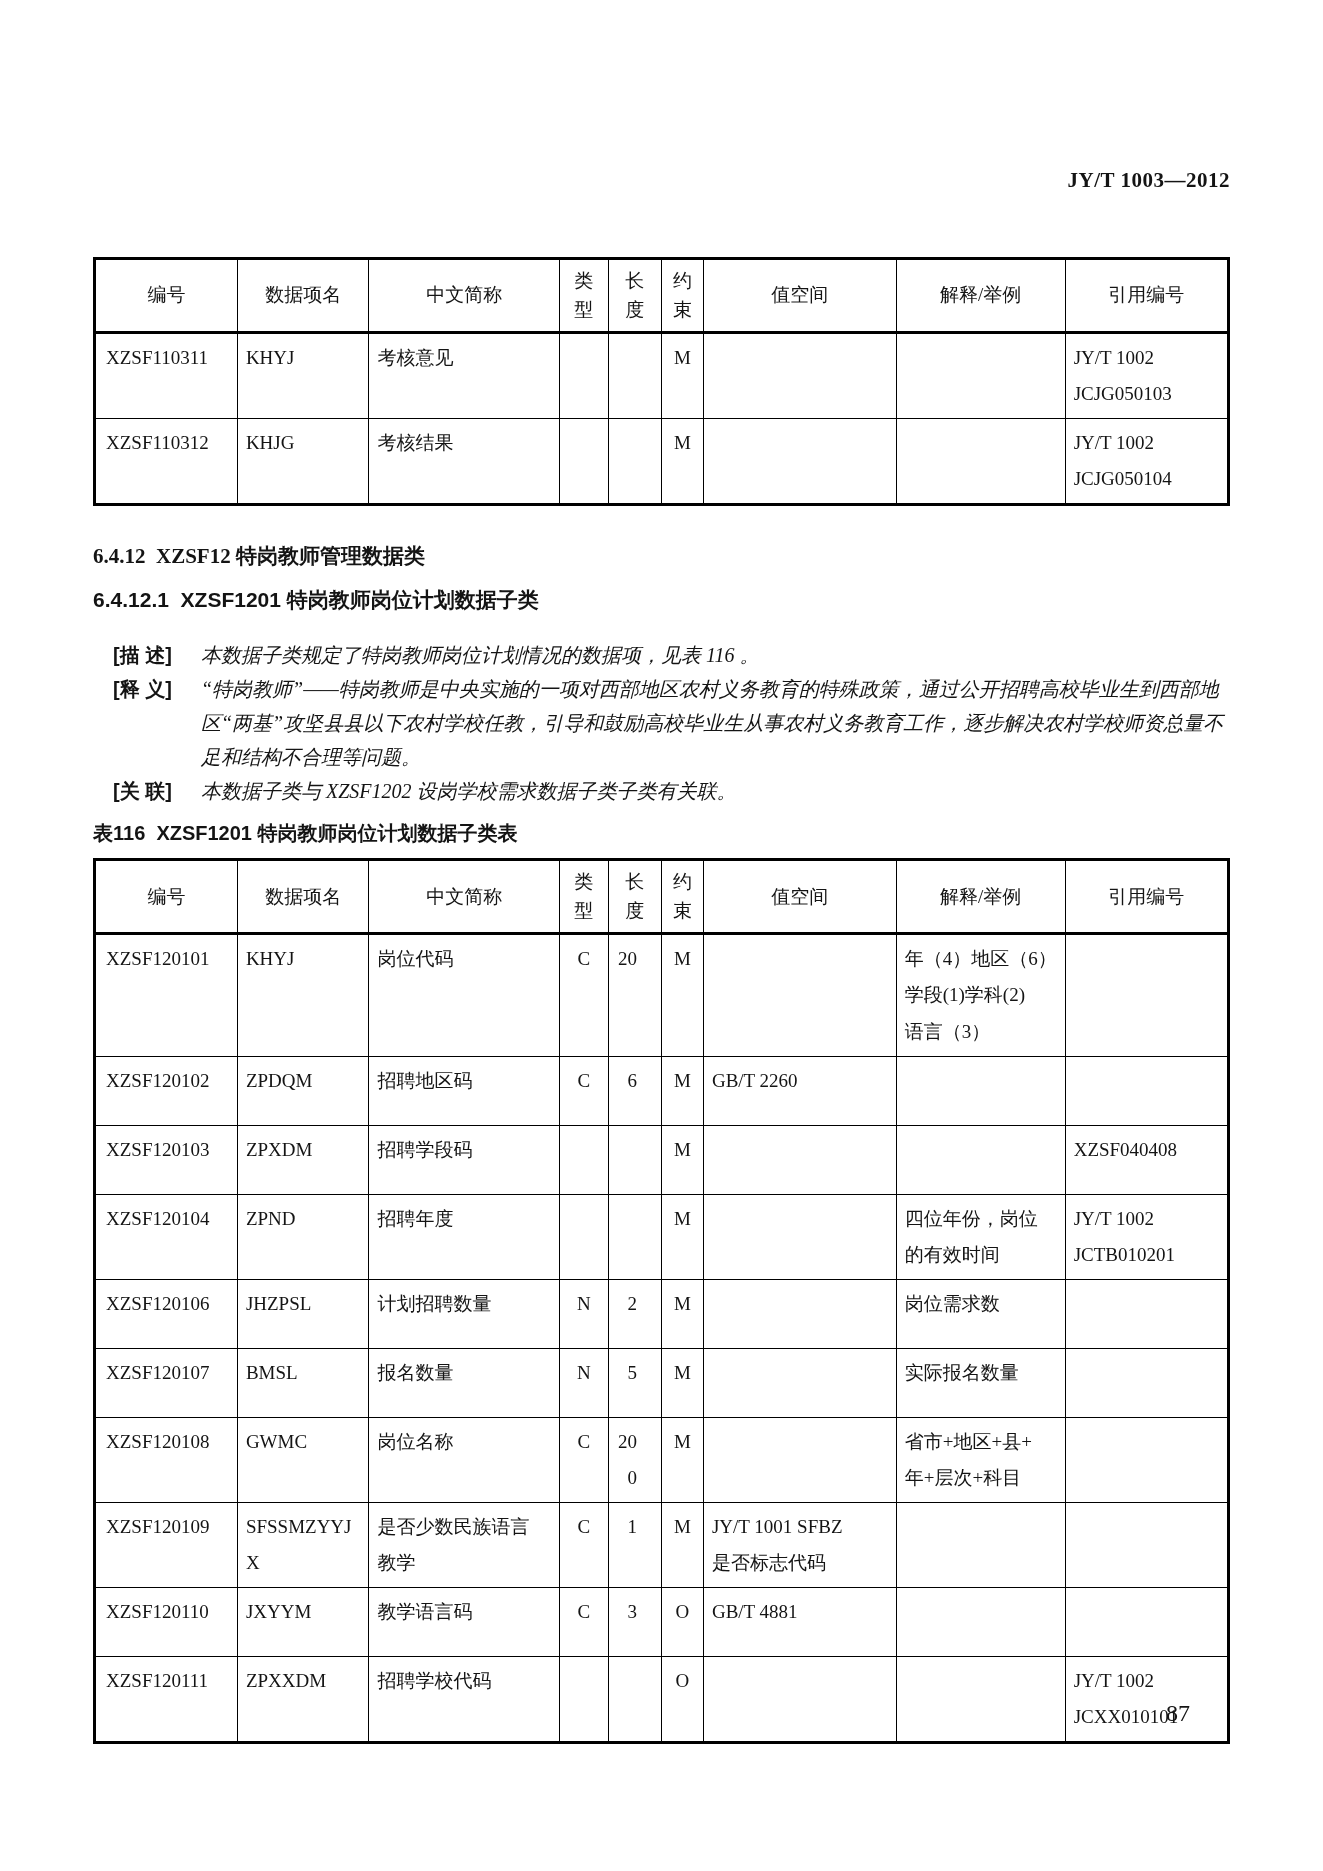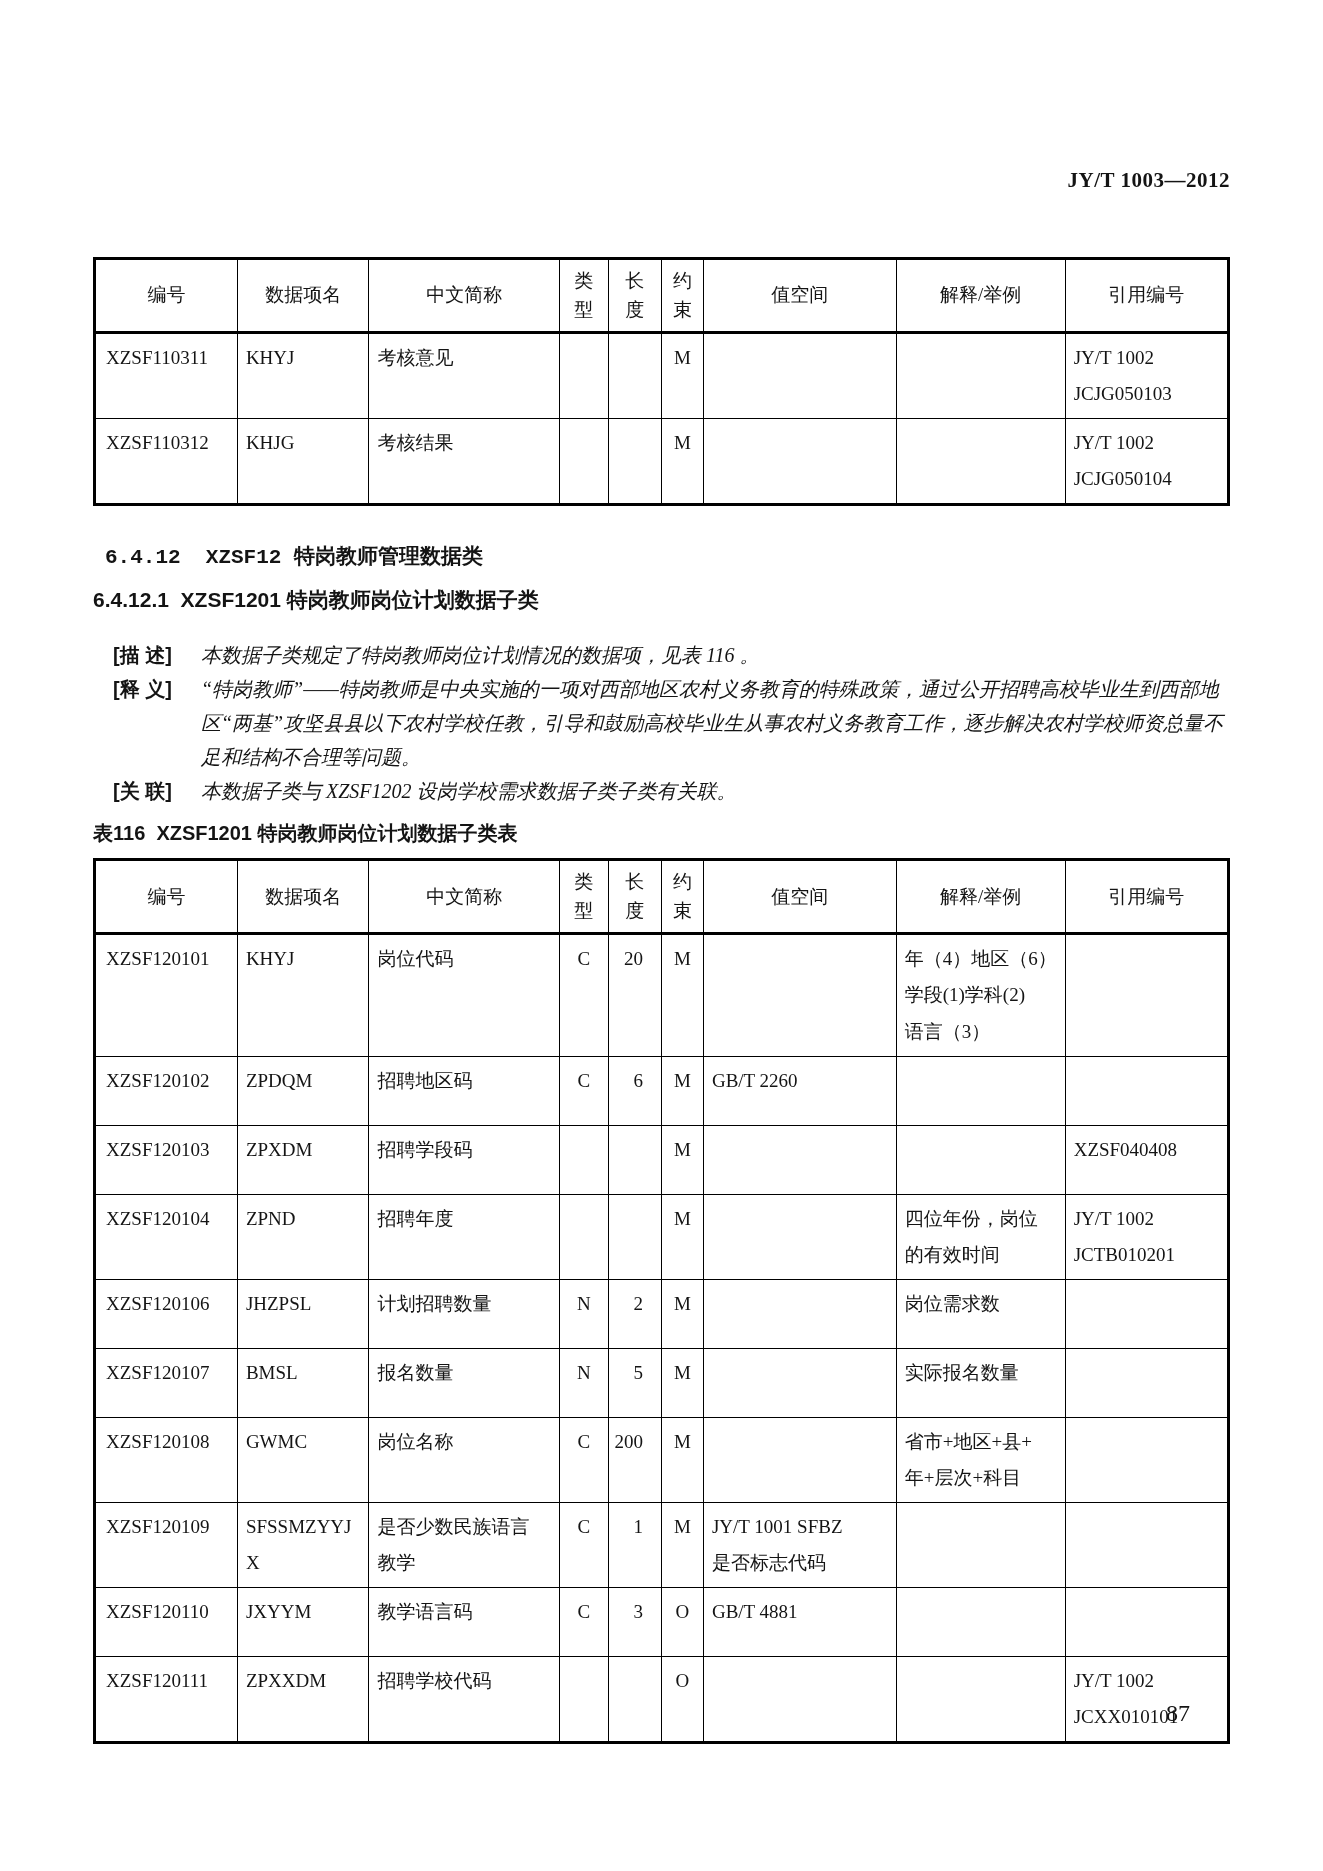--- a/index.html
+++ b/index.html
@@ -48,30 +48,30 @@
     line-height:1.9;
     padding:6px 6px 6px 8px;
     height:56px;
     overflow:hidden;
     word-break:break-all;
   }
   .first td{height:58px;}
   .std-table td:nth-child(1){padding-left:10px;}
   .std-table td:nth-child(4),
   .std-table td:nth-child(6){text-align:center;padding-left:2px;padding-right:2px;}
-  .std-table td:nth-child(5){text-align:right;padding-right:18px;padding-left:2px;}
+  .std-table td:nth-child(5){text-align:right;padding-right:24px;padding-left:2px;}
   col.c1{width:12.6%}col.c2{width:11.6%}col.c3{width:16.8%}
   col.c4{width:4.3%}col.c5{width:4.7%}col.c6{width:3.7%}
   col.c7{width:17.0%}col.c8{width:14.9%}col.c9{width:14.4%}
   .cl{min-height:1em;}
   
   .h1{
-    font-family:Liberation Mono, monospace;
+    font-family:Liberation Serif, serif;
     font-weight:bold;font-size:21px;
-    margin-top:36px;white-space:pre-wrap;margin-left:12px;
+    margin-top:36px;white-space:pre-wrap;
   }
   .h2{
     font-family:"Liberation Sans","DejaVu Sans",sans-serif;
     font-weight:bold;font-size:21px;
     margin-top:16px;white-space:pre-wrap;
   }
   .clauses{margin-top:24px;}
   .para{display:flex;font-size:20px;line-height:1.7;}
   .para-label{
     flex:none;width:88px;margin-left:20px;

